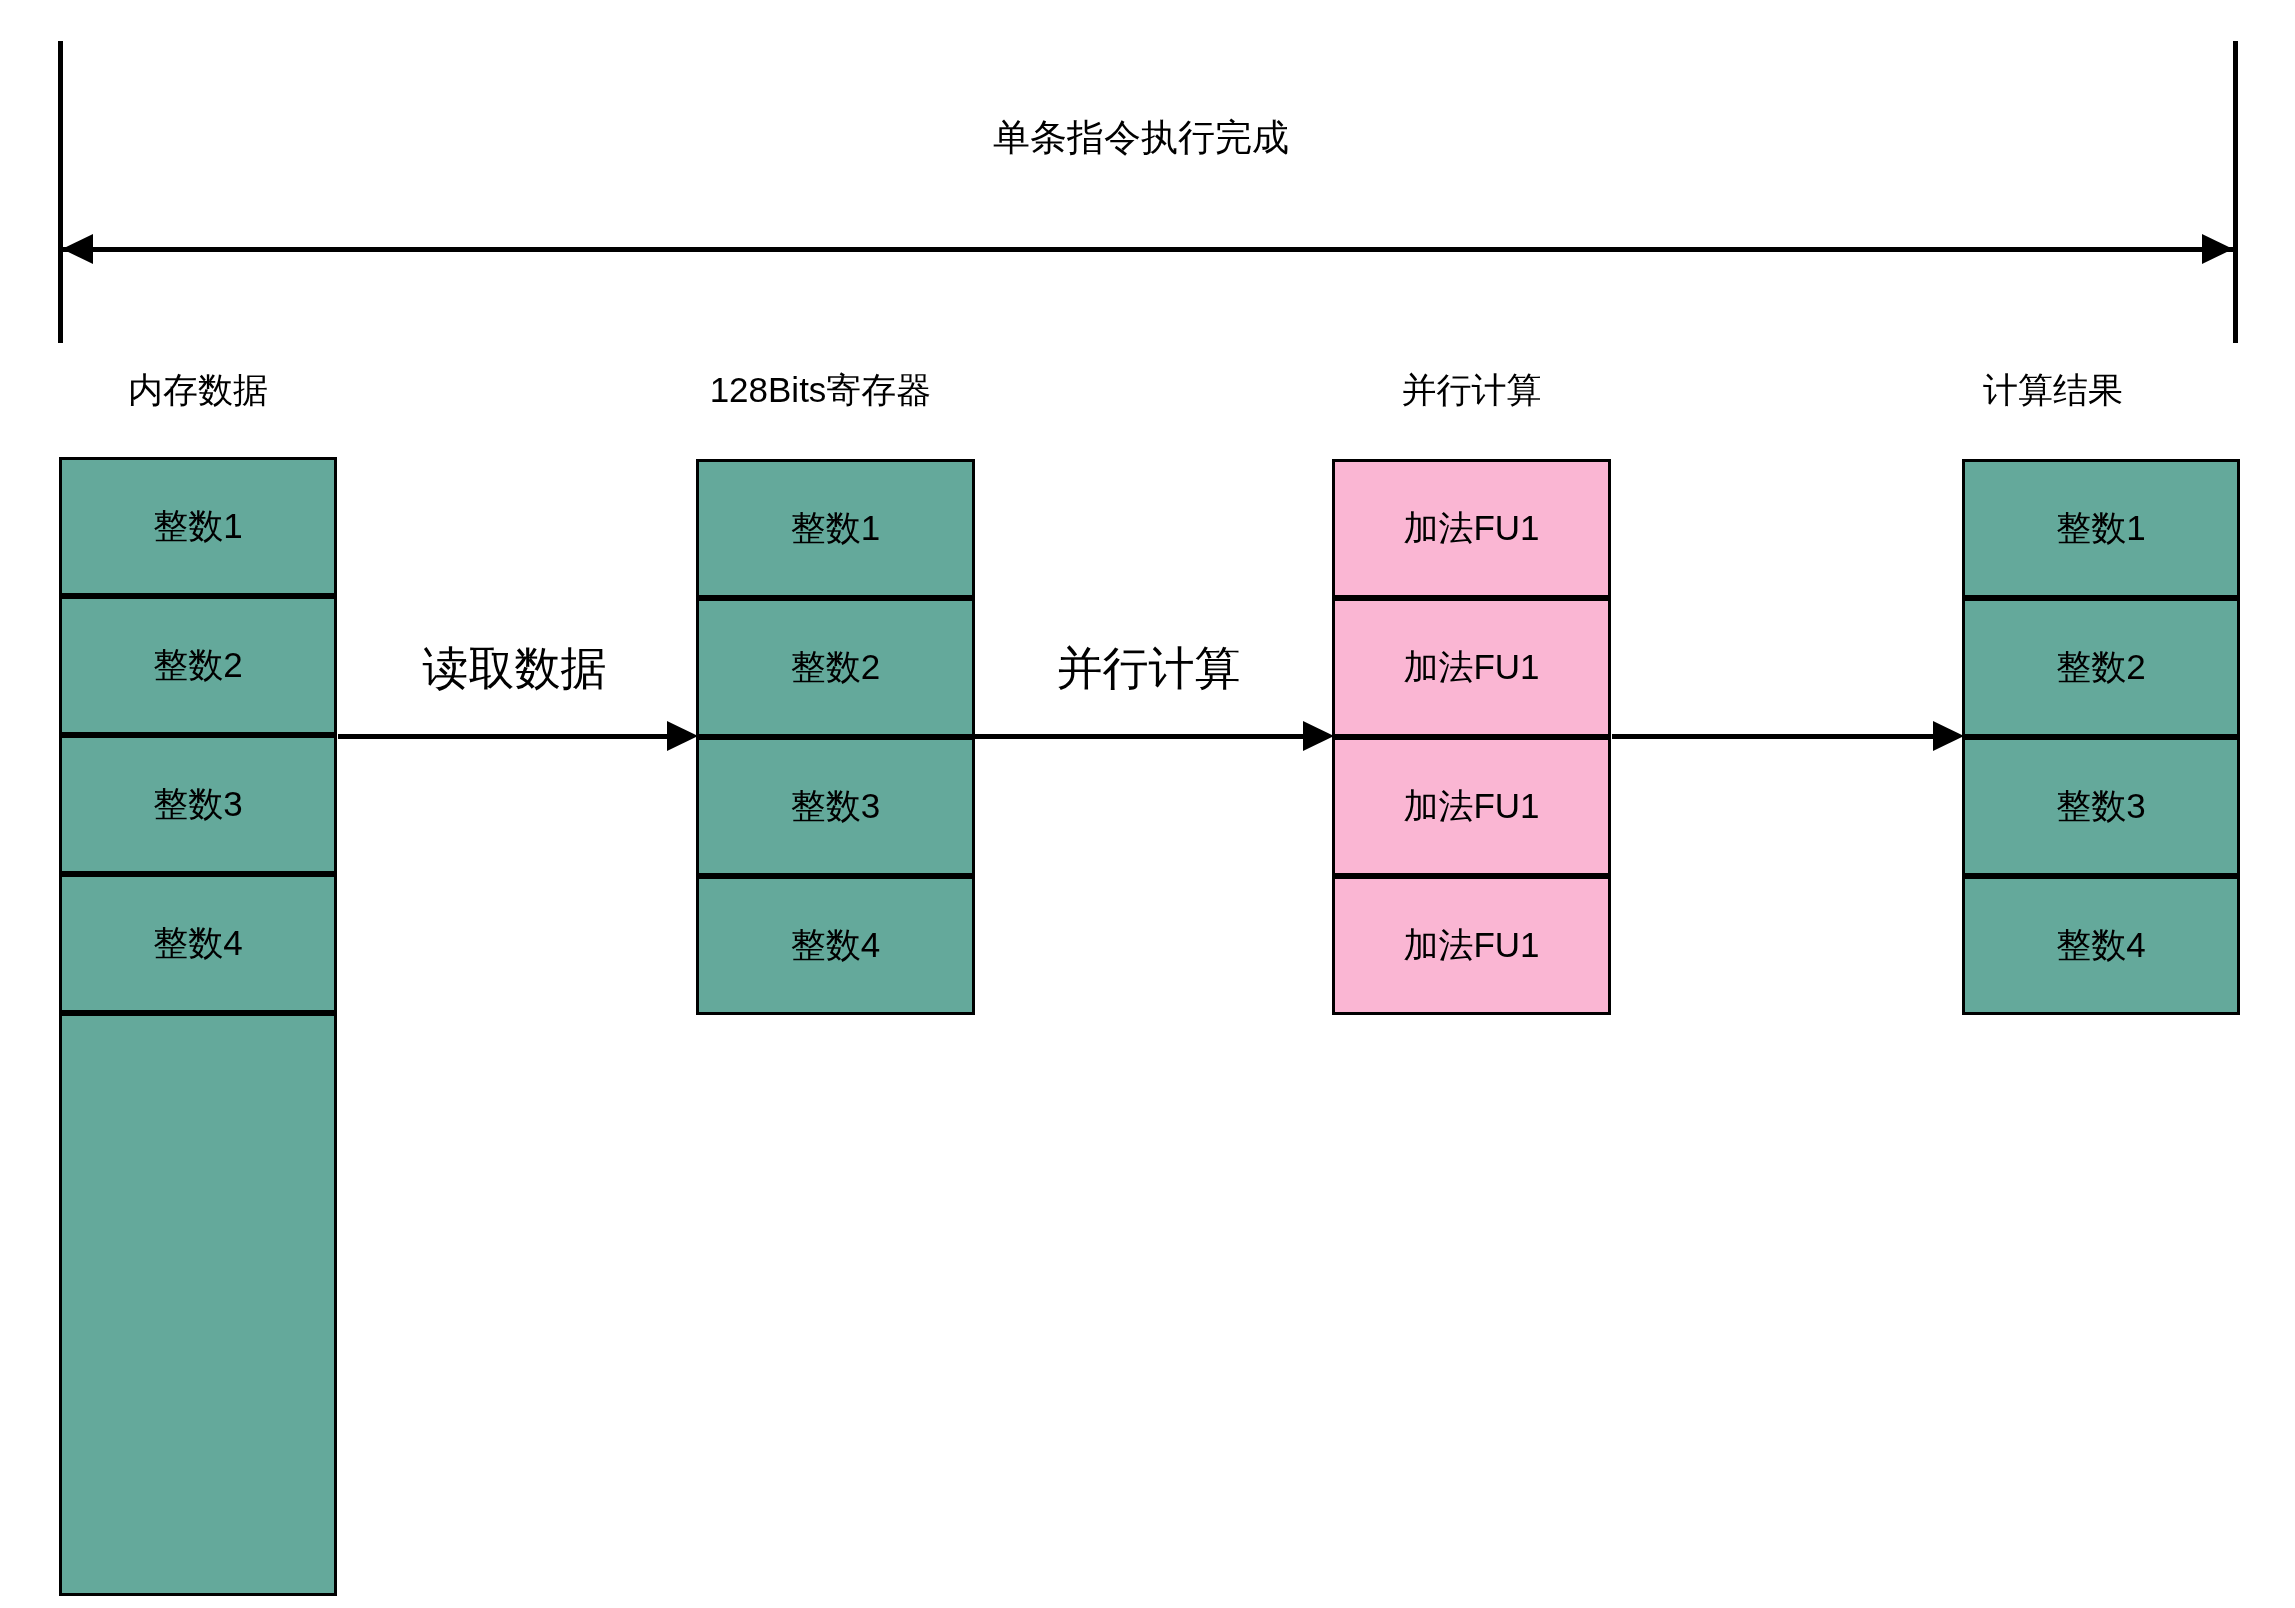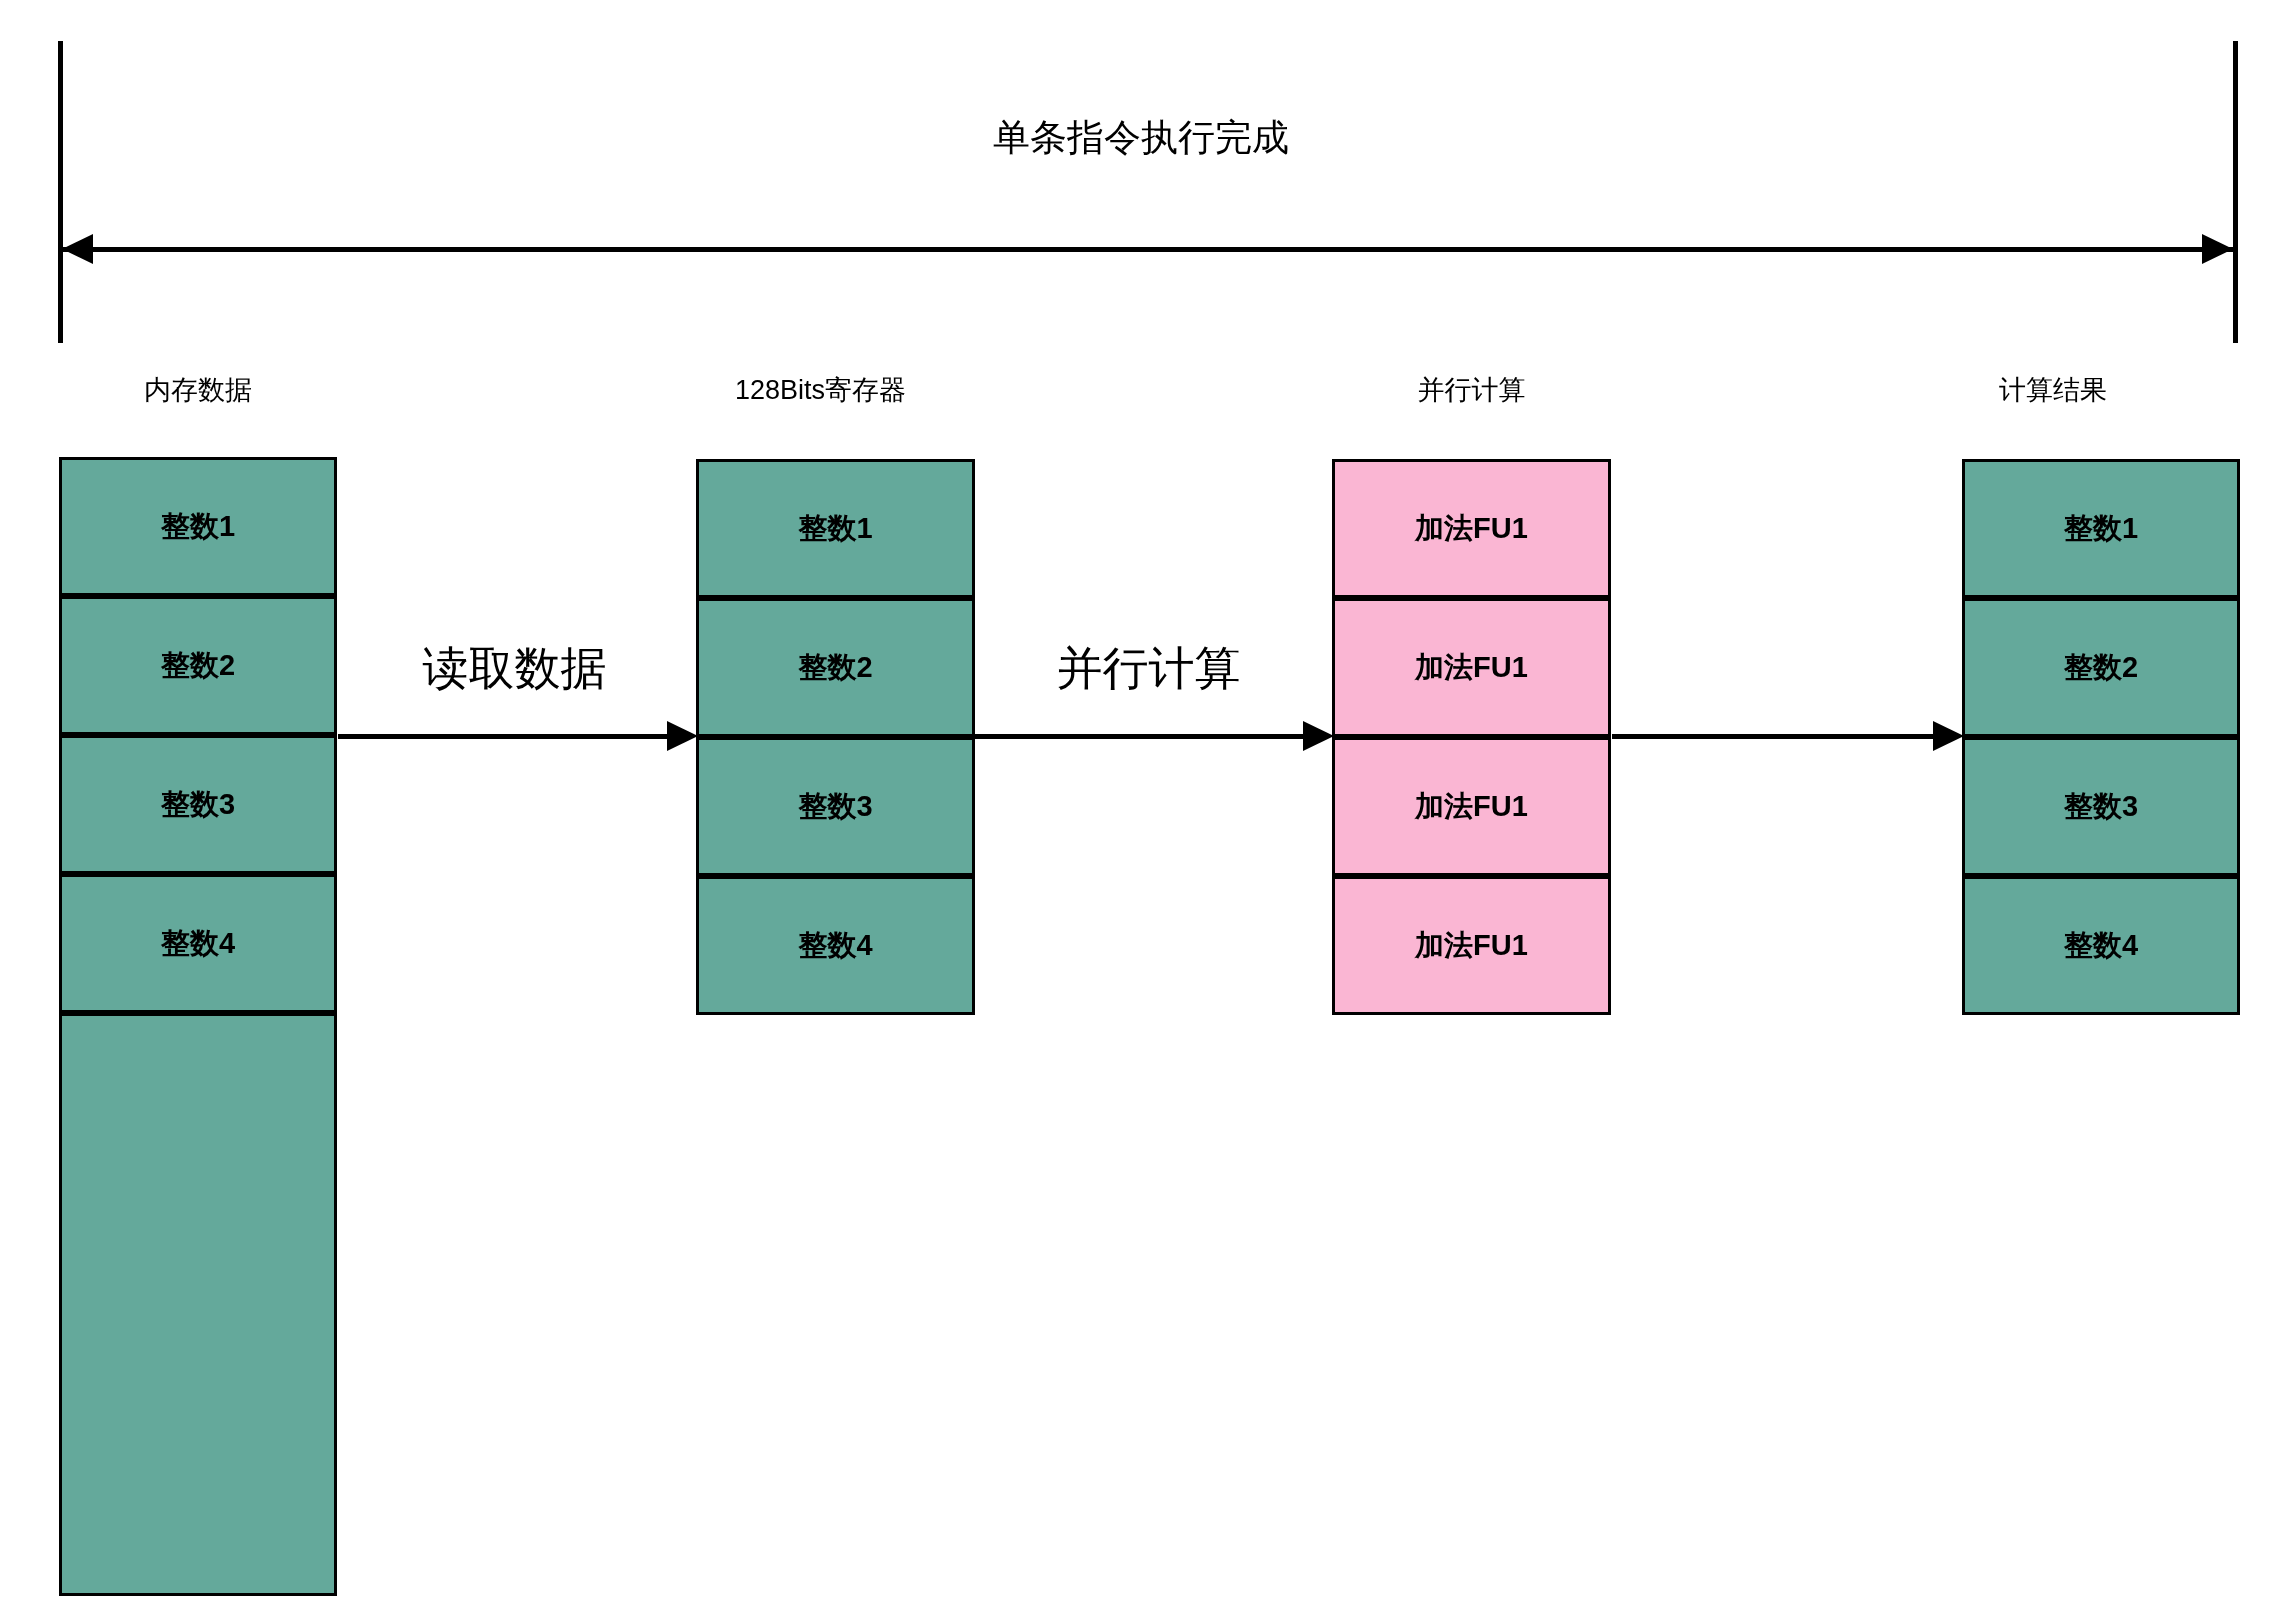--- a/index.html
+++ b/index.html
@@ -12,35 +12,35 @@
   .tick.right{left:2233px;}
   .tl-line{position:absolute;left:62px;top:247px;width:2171px;height:4.6px;background:#000;}
   .head{position:absolute;width:0;height:0;border-top:15.4px solid transparent;border-bottom:15.4px solid transparent;}
   .head.w{border-right:31px solid #000;}   
   .head.e{border-left:31px solid #000;}    
   .tl-head-left{left:62px;top:234px;}
   .tl-head-right{left:2202px;top:234px;}
   .tl-label{position:absolute;left:993px;top:116px;width:339px;text-align:left;font-size:37px;line-height:43px;}
 
   
-  .col-header{position:absolute;top:369px;text-align:center;font-size:27px;line-height:42px;}
+  .col-header{position:absolute;top:369px;text-align:center;font-size:35px;line-height:42px;}
   .h1{left:59px;width:278px;}
   .h2{left:681px;width:279px;}
   .h3{left:1332px;width:279px;}
   .h4{left:1914px;width:278px;}
 
   
   .col{position:absolute;}
   .c1{left:59px;top:457px;width:278px;}
   .c2{left:696px;top:459px;width:279px;}
   .c3{left:1332px;top:459px;width:279px;}
   .c4{left:1962px;top:459px;width:278px;}
   .cell{box-sizing:border-box;width:100%;height:139px;border:3.9px solid #000;
         display:flex;align-items:center;justify-content:center;
-        font-size:29px;font-weight:bold;}
+        font-size:35px;}
   .cell.tall{height:583px;}
   .teal{background:#64A99B;}
   .pink{background:#FAB6D3;}
 
   
   .flow-line{position:absolute;top:734px;height:4.6px;background:#000;}
   .f1{left:338px;width:333px;}
   .f2{left:975px;width:332px;}
   .f3{left:1612px;width:324px;}
   .fh{top:721px;}

